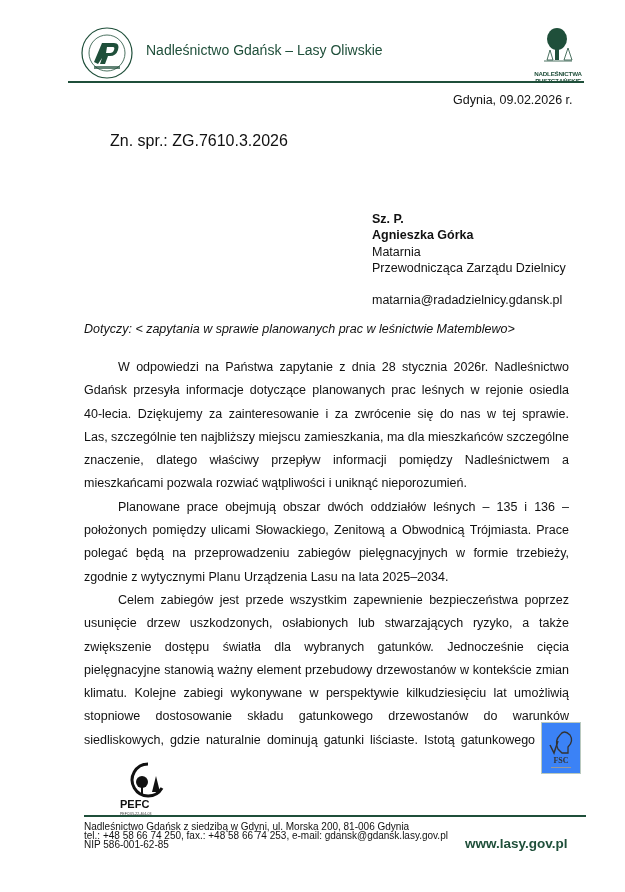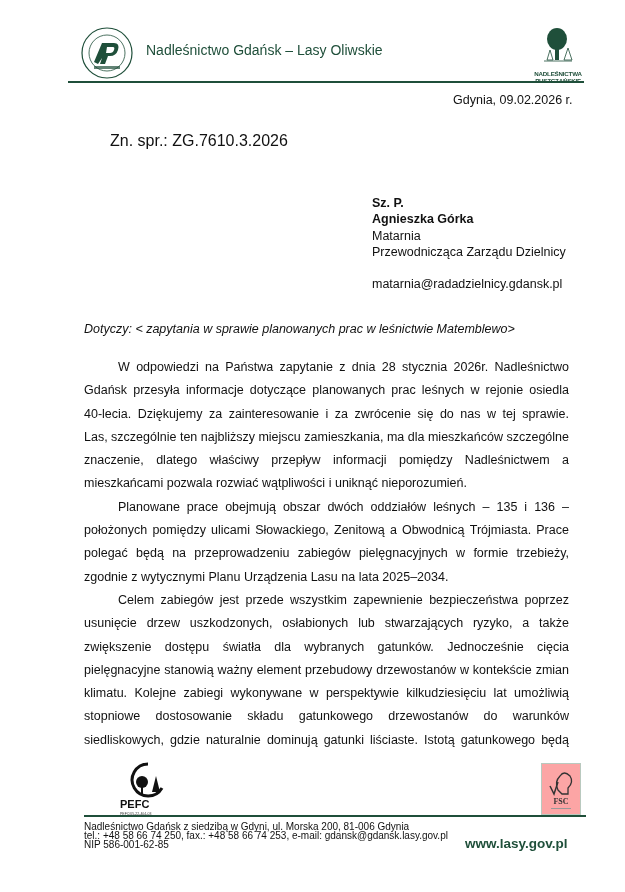--- a/index.html
+++ b/index.html
@@ -6,31 +6,31 @@
   body { width:625px; height:892px; position:relative; overflow:hidden;
          font-family:"Liberation Sans", sans-serif; color:#111; }
   .abs { position:absolute; }
   .logo-left { left:80px; top:26px; width:54px; height:54px; }
   .org-title { left:146px; top:42px; font-size:14px; font-weight:normal; color:#1f4f3a; white-space:nowrap; }
   .logo-right { left:528px; top:26px; width:60px; height:66px; text-align:center; }
   .logo-right .lbl { font-size:6.2px; color:#1f4f3a; line-height:7px; font-weight:bold; letter-spacing:-0.2px; }
   .header-rule { left:68px; top:81px; width:516px; height:2px; background:#1f4f3a; }
   .date { left:453px; top:93px; font-size:12.5px; white-space:nowrap; }
   .ref { left:86px; top:132px; font-size:16px; white-space:nowrap;margin-left:24px; }
-  .addr { left:372px; top:195px; font-size:12.5px; line-height:16.3px; white-space:nowrap; }
+  .addr { left:372px; top:211px; font-size:12.5px; line-height:16.3px; white-space:nowrap; }
   .addr .b { font-weight:bold; }
   .subject { left:84px; top:322px; font-size:12.5px; font-style:italic; white-space:nowrap; }
   .body { left:84px; top:356px; width:485px; font-size:12.5px; }
   .line { height:23.3px; line-height:23.3px; white-space:nowrap; display:flex; justify-content:space-between; }
   .line.last { justify-content:flex-start; }
   .line.last span.w { margin-right:3.5px; }
   .line.indent { padding-left:34px; }
   .footer-rule { left:84px; top:815px; width:502px; height:2px; background:#1f4f3a; }
   .pefc { left:82px; top:758px; width:60px; height:60px;margin-left:36px; }
-  .fsc { left:541px; top:763px; width:38px; height:50px; border:1px solid #b9c9bf; background:#fca5a5; }
+  .fsc { left:541px; top:722px; width:38px; height:50px; border:1px solid #b9c9bf; background:#3b82f6; }
   .footer-text { left:84px; top:822px; font-size:10px; line-height:9px; white-space:nowrap; color:#111; }
   .www { left:465px; top:836px; font-size:13.5px; font-weight:bold; color:#1f4f3a; }
 </style>
 </head>
 <body>
 
 <div class="abs logo-left">
   <svg width="54" height="54" viewBox="0 0 54 54">
     <circle cx="27" cy="27" r="25" fill="none" stroke="#1f4f3a" stroke-width="1.2"></circle>
     <circle cx="27" cy="27" r="18" fill="none" stroke="#1f4f3a" stroke-width="0.8"></circle>

